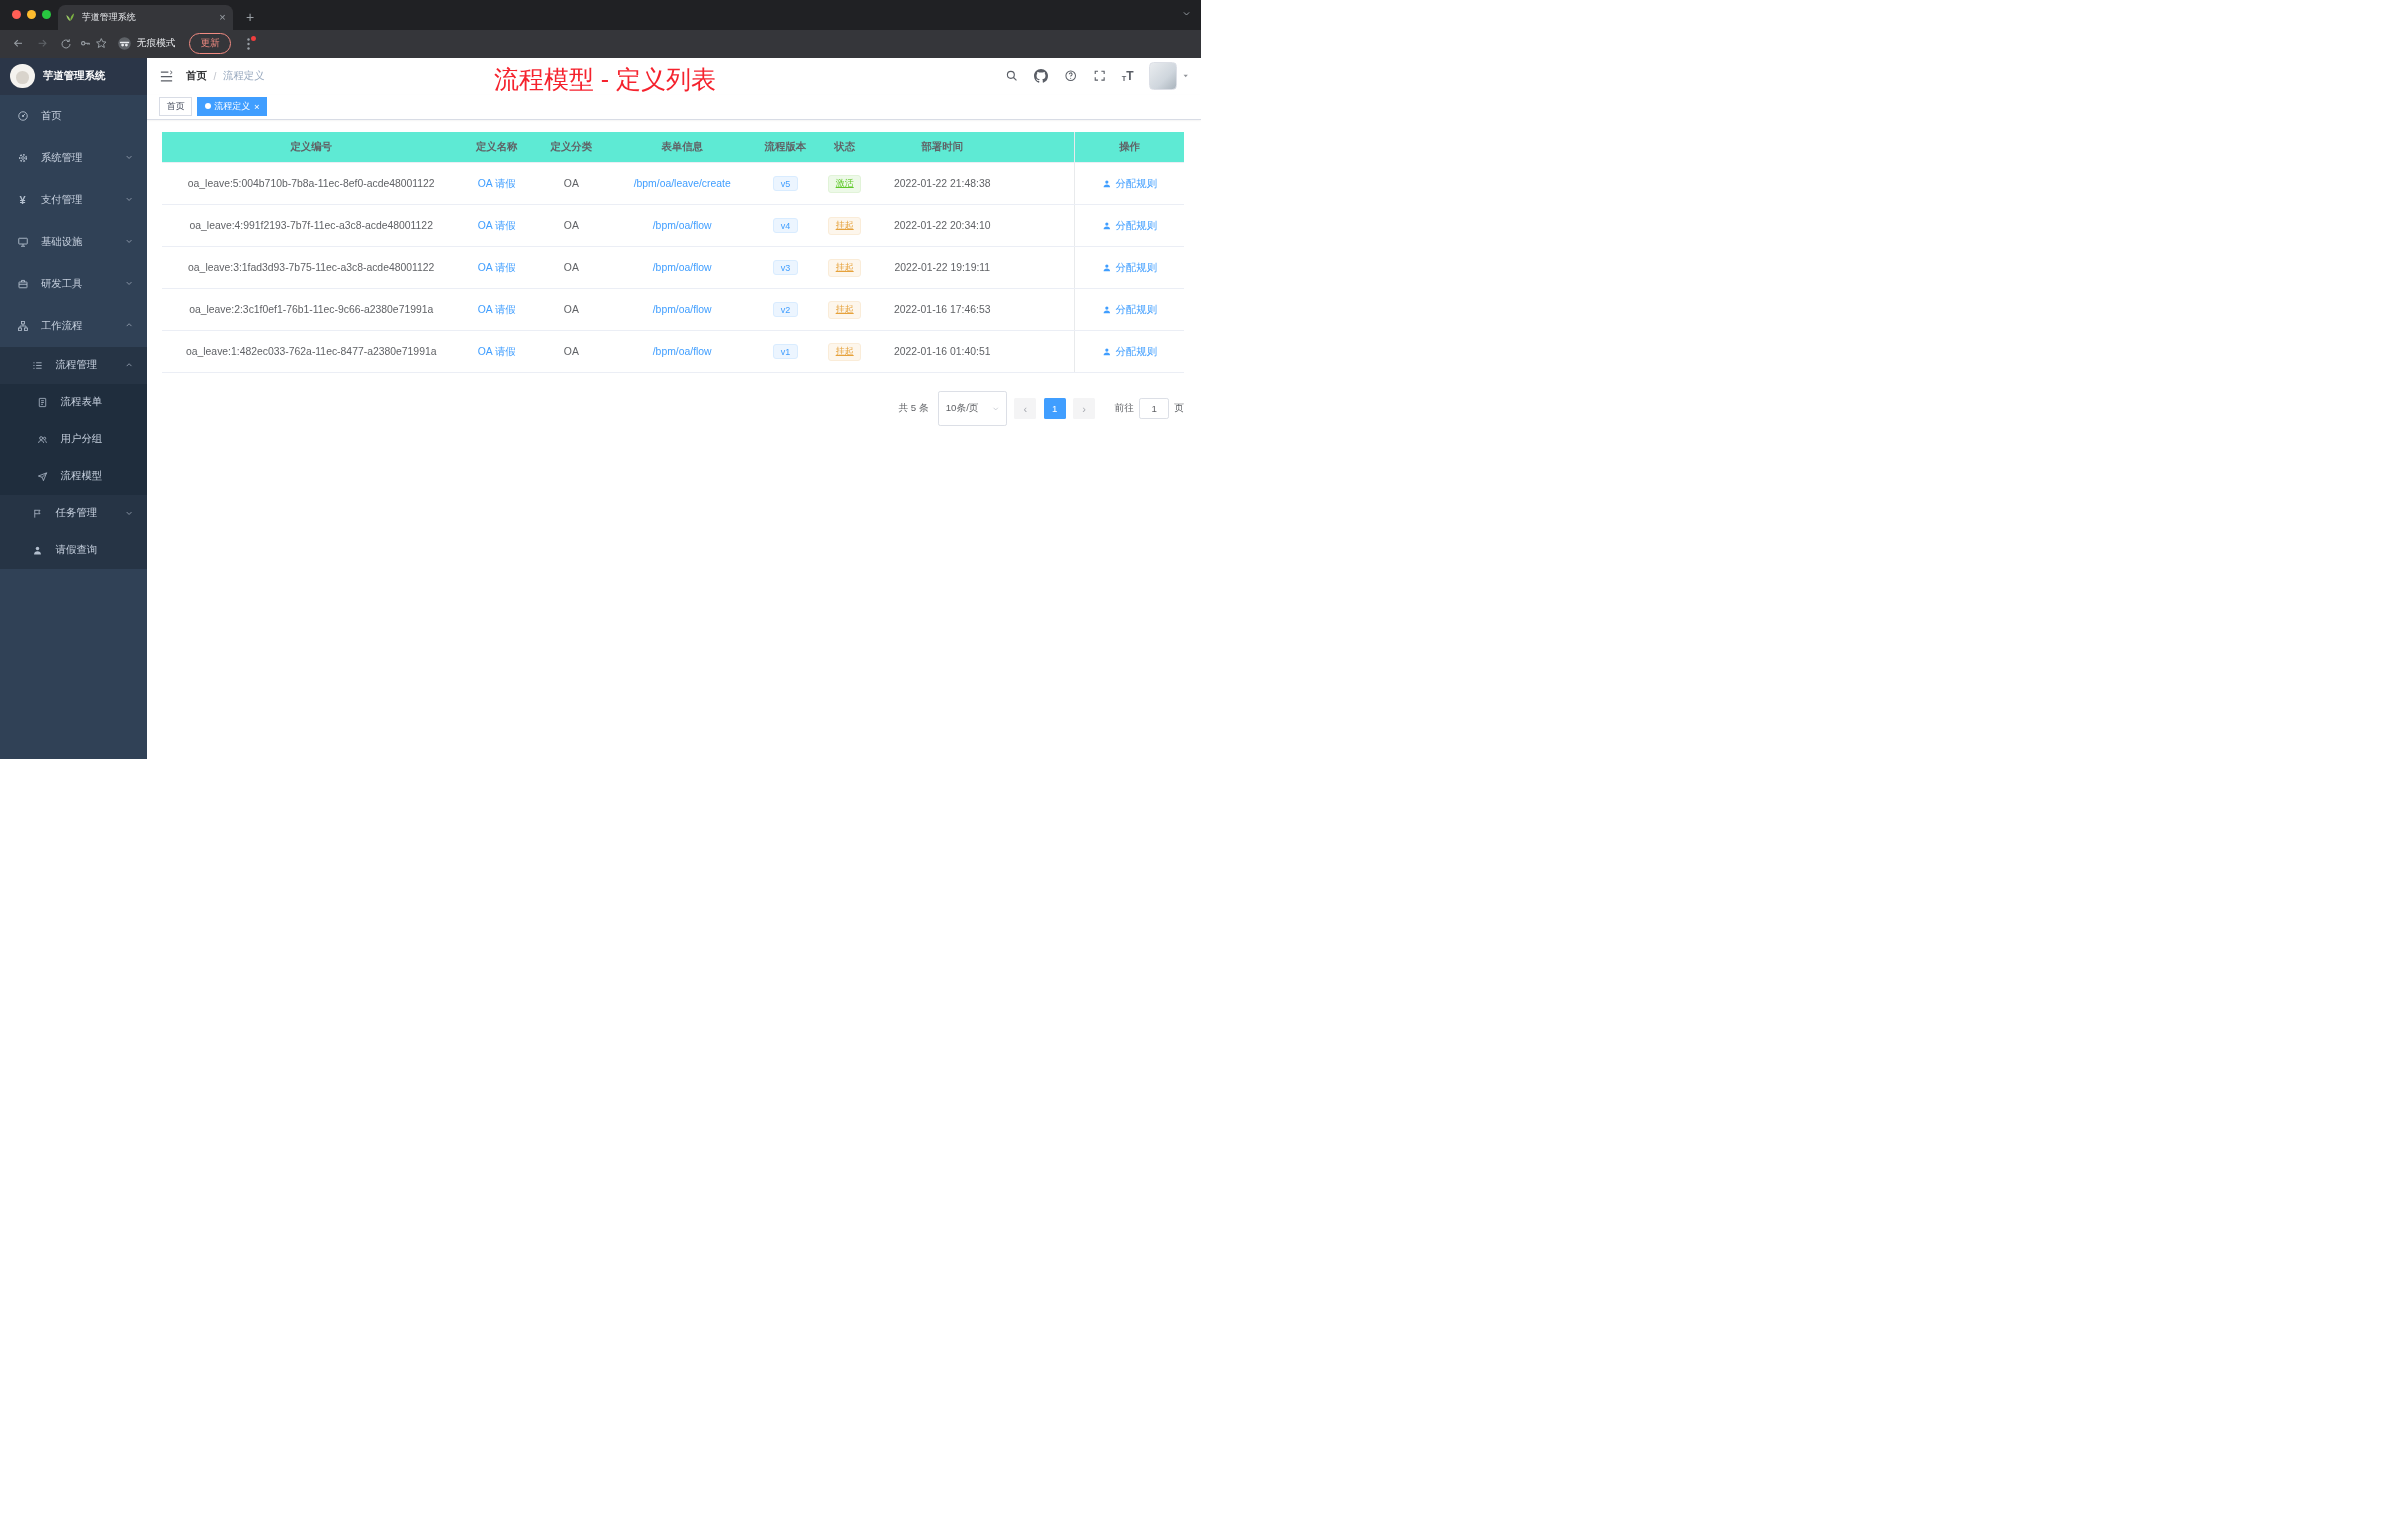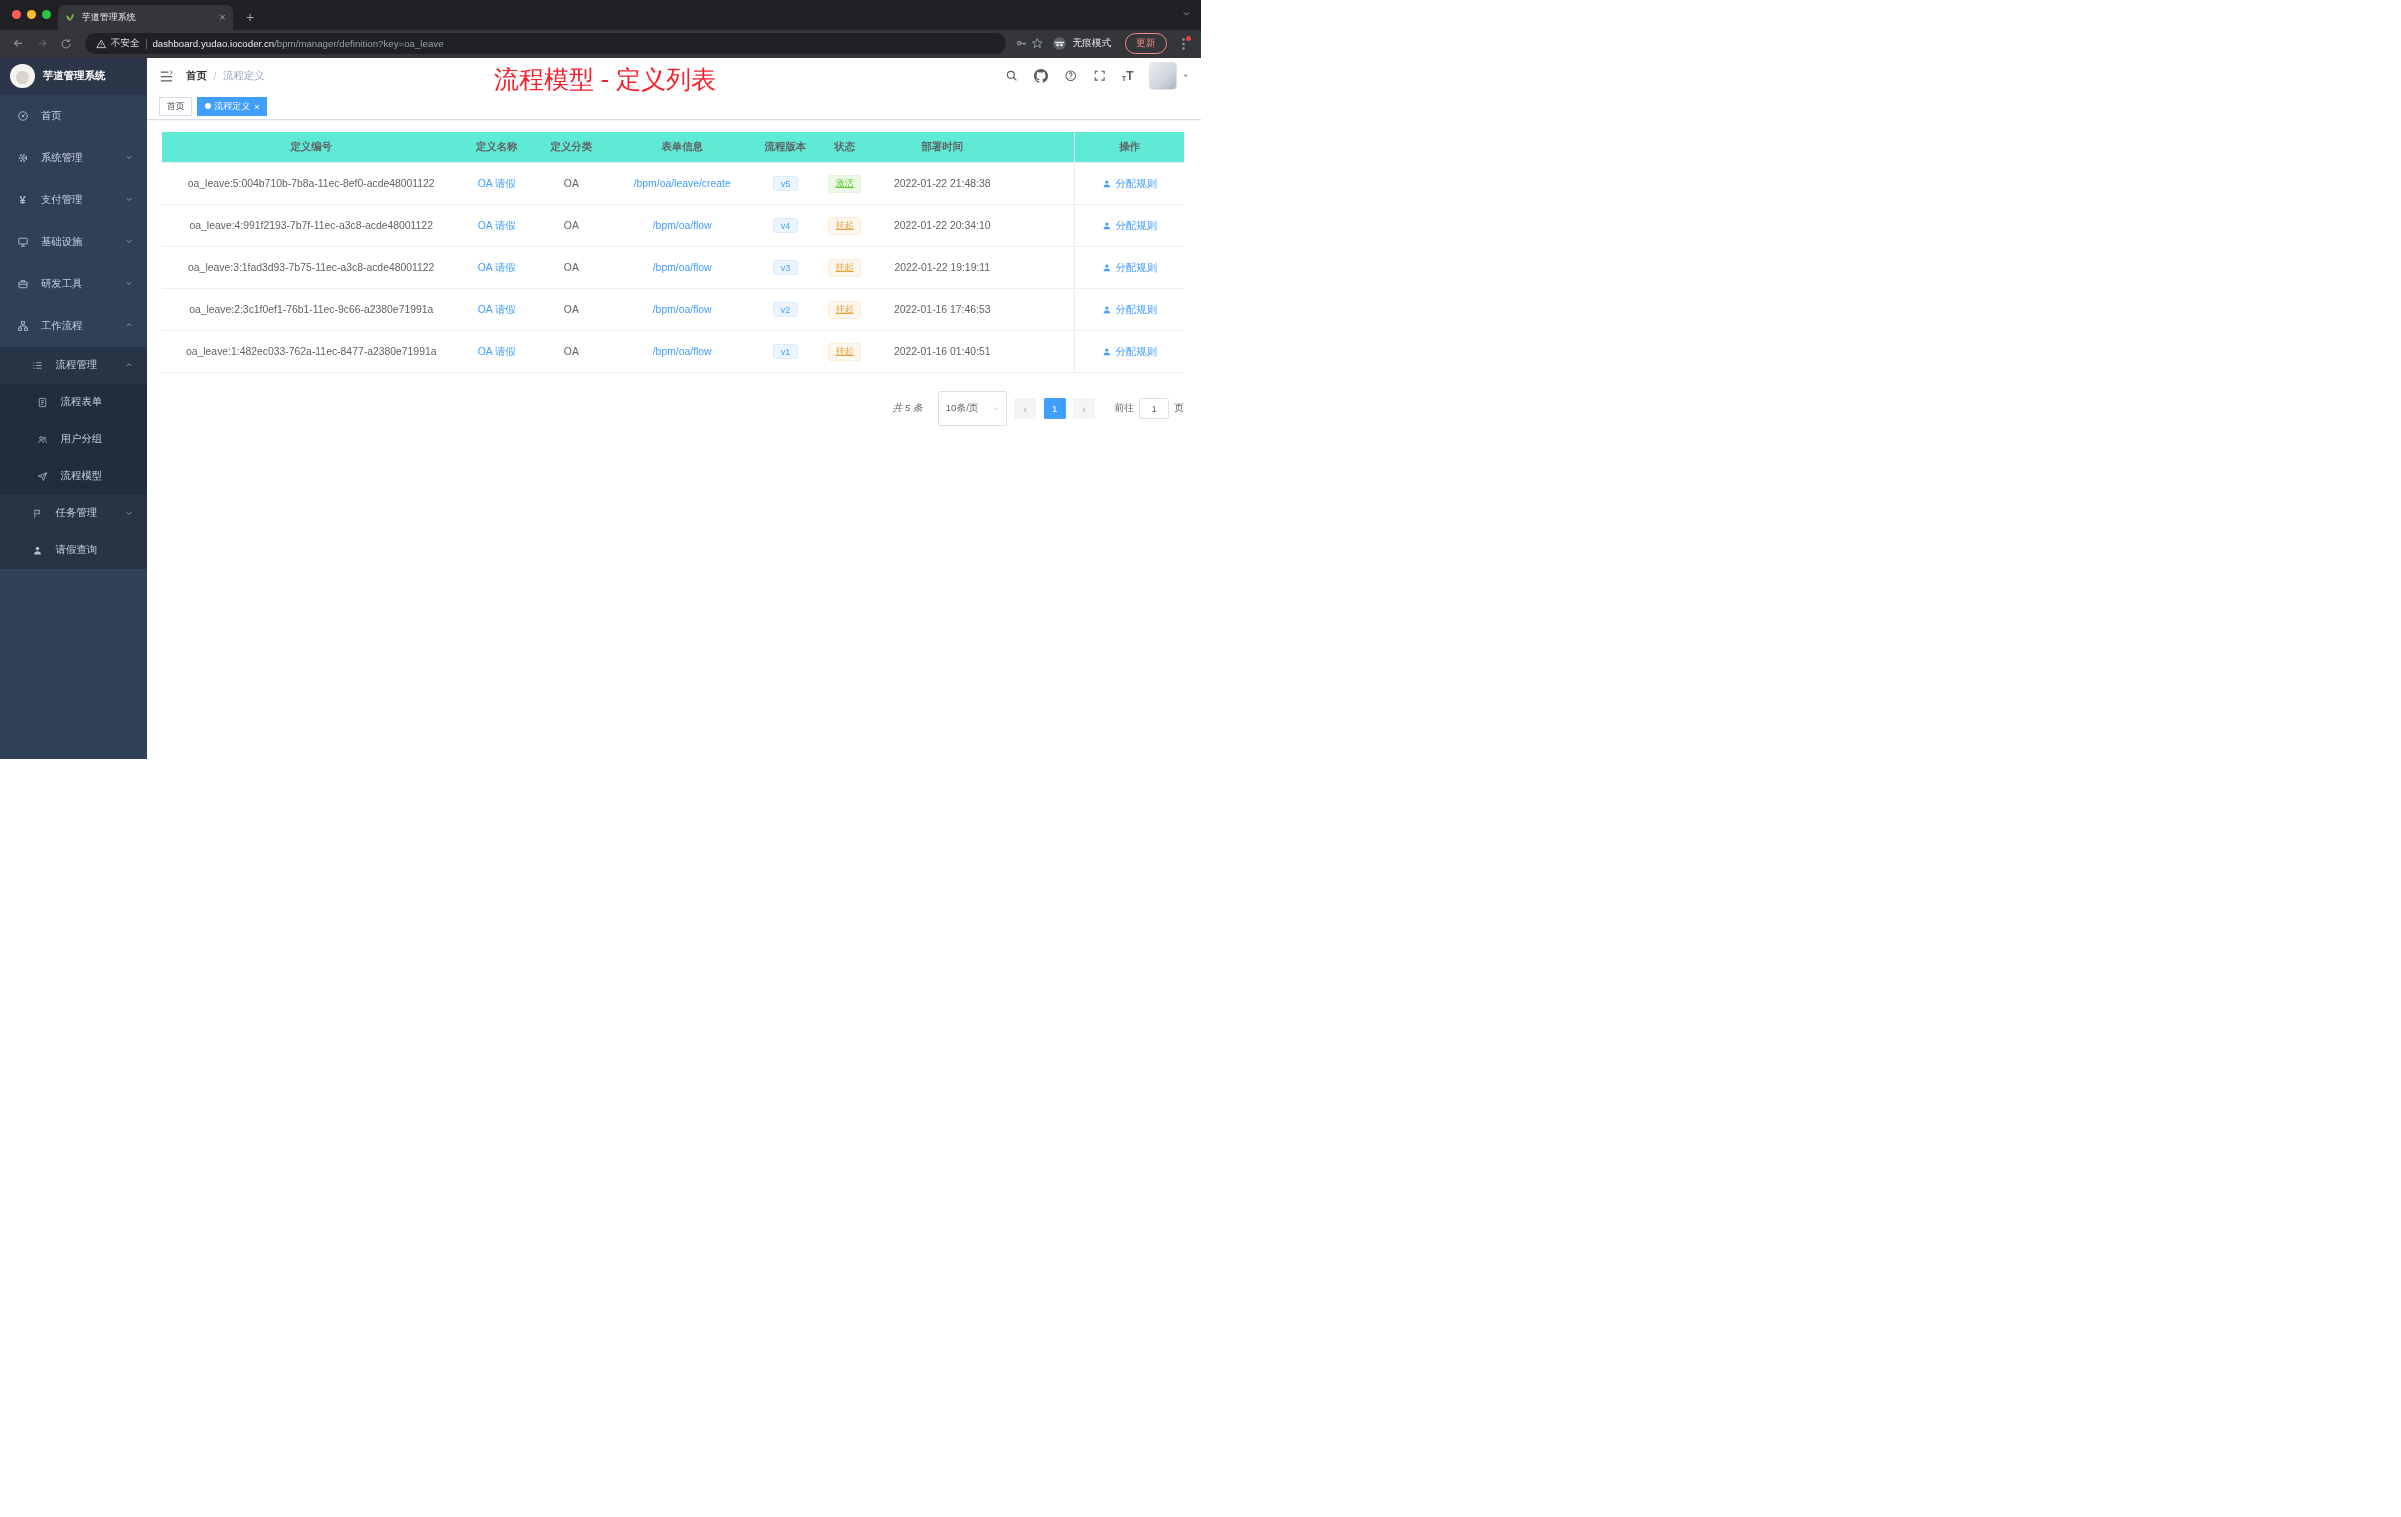--- a/index.html
+++ b/index.html
@@ -84,21 +84,21 @@
   .link { color:#409eff; cursor:pointer; }
   .ver-tag { display:inline-block; padding:1.5px 6.7px; font-size:9px; border-radius:3px;
     background:#ecf5ff; border:0.7px solid #d9ecff; color:#409eff; }
   .status-tag { display:inline-block; padding:1.5px 6.7px; font-size:9px; border-radius:3px;text-decoration:underline; }
   .status-tag.success { background:#edf9e8; border:0.7px solid #e1f3d8; color:#5ec829; }
   .status-tag.warning { background:#fdf6ec; border:0.7px solid #faecd8; color:#e6a23c; }
   .ops-link { color:#409eff; cursor:pointer; display:inline-flex; align-items:center; gap:3.7px; }
 
   .pagination { display:flex; align-items:center; justify-content:flex-end; gap:7.4px;
     margin-top:18px; font-size:9.7px; color:#606266; }
-  .pg-total { margin-right:8px;font-style:italic; }
+  .pg-total { margin-right:2px; }
   .pg-select { width:69px; height:35px; border:0.7px solid #dcdfe6; border-radius:2.2px; background:#fff;
     display:flex; align-items:center; justify-content:space-between; padding:0 6.7px; cursor:pointer; }
   .pg-select .caret { color:#c0c4cc; }
   .pg-btn { min-width:22px; height:21px; background:#f4f4f5; border-radius:1.5px; border:none;
     display:inline-flex; align-items:center; justify-content:center; color:#a8abb2; font-size:11px; cursor:pointer; }
   .pg-page { min-width:22px; height:21px; background:#409eff; color:#fff; border-radius:1.5px;
     display:inline-flex; align-items:center; justify-content:center; font-size:9.7px; cursor:pointer; }
   .pg-goto { display:flex; align-items:center; gap:5.2px; margin-left:12px; }
   .pg-input { width:30px; height:21px; border:0.7px solid #dcdfe6; border-radius:2.2px; text-align:center;
     font-size:9.7px; color:#606266; outline:none; font-family:inherit; }
@@ -141,34 +141,20 @@
     <svg width="12.6" height="12.6" viewBox="0 0 24 24" fill="none" stroke="currentColor" stroke-width="2">
         <path d="M5 12h13"></path>
         <path d="M13 6l6 6-6 6"></path>
       </svg>
   </div>
   <div class="nav-btn">
     <svg width="12" height="12" viewBox="0 0 24 24" fill="none" stroke="currentColor" stroke-width="2">
         <path d="M20 12a8 8 0 1 1-2.3-5.6"></path>
         <polyline points="18.5,2.5 18.5,7 14,7" fill="none"></polyline>
       </svg>
-  </div>
-  <div class="urlbar">
-    <span class="security-chip">
-      <svg width="10.4" height="10.4" viewBox="0 0 24 24">
-          <path d="M12 3L22 20H2Z" fill="none" stroke="#dadce0" stroke-width="2"></path>
-          <rect x="11.2" y="9.5" width="1.6" height="5" fill="#dadce0"></rect>
-          <rect x="11.2" y="16" width="1.6" height="1.8" fill="#dadce0"></rect>
-        </svg>
-      <span>不安全</span>
-    </span>
-    <span class="url-divider"></span>
-    <span>
-      <span class="url-host">dashboard.yudao.iocoder.cn</span><span class="url-path">/bpm/manager/definition?key=oa_leave</span>
-    </span>
   </div>
   <div class="tb-icon">
     <svg width="12.6" height="12.6" viewBox="0 0 24 24" fill="none" stroke="currentColor" stroke-width="2">
         <circle cx="8" cy="12" r="3.2"></circle>
         <path d="M11.2 12H20"></path>
         <path d="M17 12v3"></path>
         <path d="M20 12v2.3"></path>
       </svg>
   </div>
   <div class="tb-icon">

